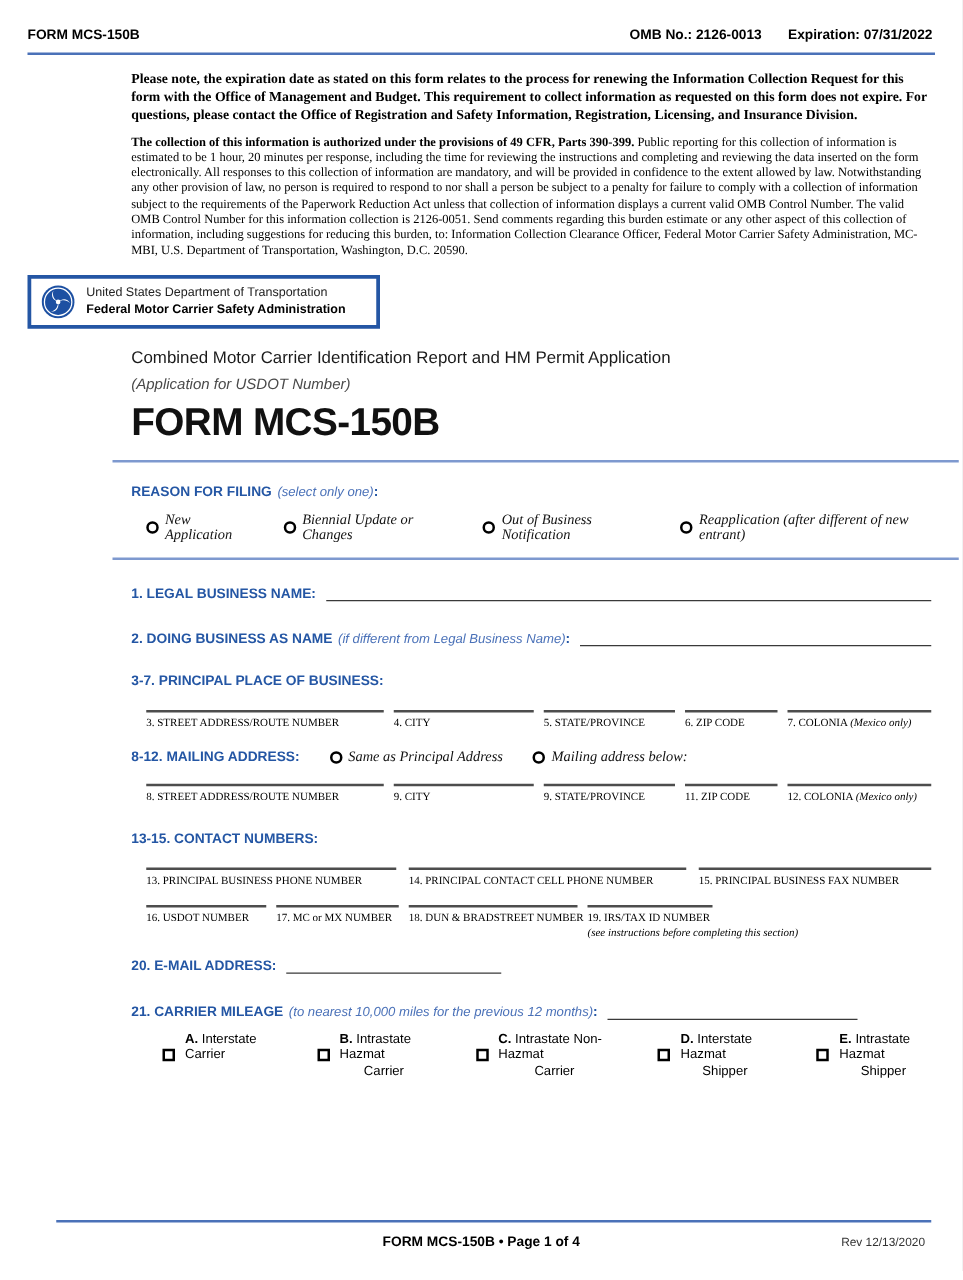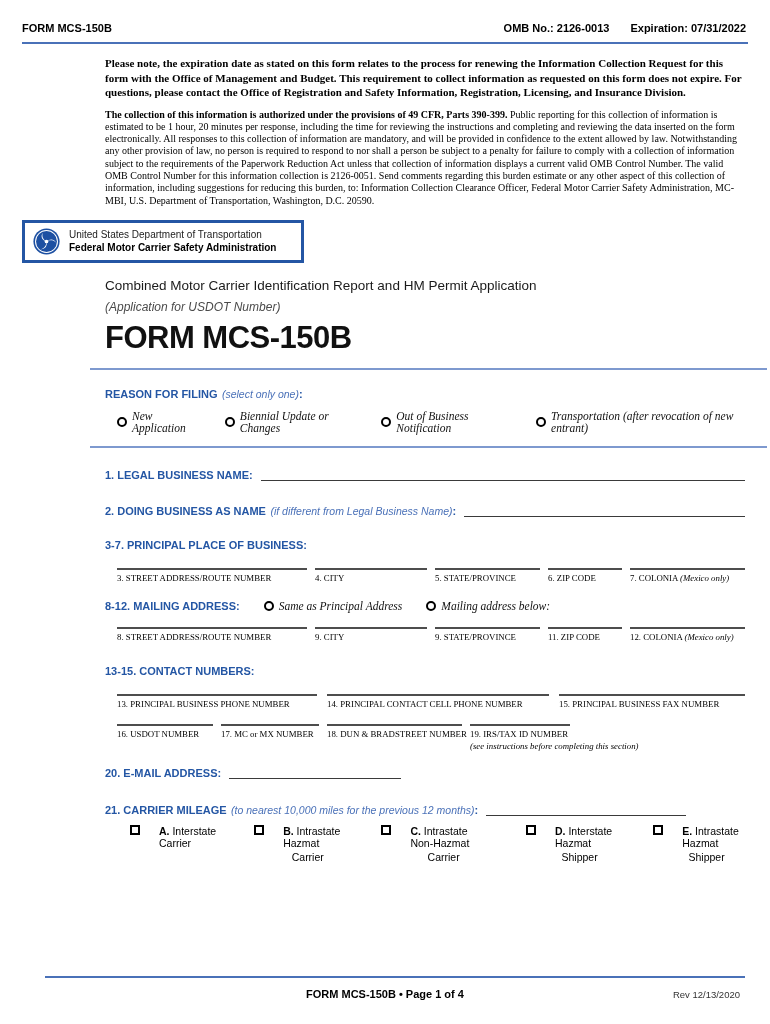--- a/index.html
+++ b/index.html
@@ -55,21 +55,21 @@
   
   .col-row { display:flex; gap:8px; padding-left:12px; }
   .fcol .wtop { height:2px; background:#4d4d4d; }
   .fcol .flabel { margin-top:3px; font-family:"Liberation Serif", serif; font-size:8.8px; color:#000; white-space:nowrap; }
   .fcol .fnote { margin-top:2px; font-family:"Liberation Serif", serif; font-size:8.8px; font-style:italic; color:#000; white-space:nowrap; }
   .it { font-style:italic; }
 
   
   .cb-row { display:flex; gap:22px; margin-top:9px; padding-left:12px; }
   .cb-item { font-size:10.5px; color:#000; }
-  .cb-line1 { display:flex; align-items:flex-start; gap:19px;padding-left:13px; }
+  .cb-line1 { display:flex; align-items:flex-end; gap:8px;padding-left:13px; }
   .checkbox { width:10px; height:10px; border:2px solid #000; background:#fff; flex:0 0 auto; }
   .cb-letter { font-weight:bold; }
   .cb-line2 { padding-left:28px; text-align:center; margin-top:2px; }
 
   
   .footer-rule { position:absolute; left:45px; right:25px; bottom:46px; height:2px; background:#4a71b8; }
   .footer-text { position:absolute; left:0; right:0; bottom:24px; }
   .footer-center { text-align:center; font-size:11px; font-weight:bold; color:#000; }
   .footer-right { position:absolute; right:30px; top:1px; font-size:9.5px; font-weight:normal; color:#333; }
 </style>
@@ -130,21 +130,21 @@
     <div class="radio-item">
       <span class="radio"></span>
       <span class="ritalic">Biennial Update or Changes</span>
     </div>
     <div class="radio-item">
       <span class="radio"></span>
       <span class="ritalic">Out of Business Notification</span>
     </div>
     <div class="radio-item">
       <span class="radio"></span>
-      <span class="ritalic">Transportation (after revocation of new entrant)</span>
+      <span class="ritalic">Reapplication (after different of new entrant)</span>
     </div>
   </div>
   <div class="rule-light"></div>
 
   <div class="sect field-row" style="margin-top:21px;">
     <span class="blab">1. LEGAL BUSINESS NAME:</span>
     <span class="wline-fill"></span>
   </div>
 
   <div class="sect field-row" style="margin-top:18px;">

